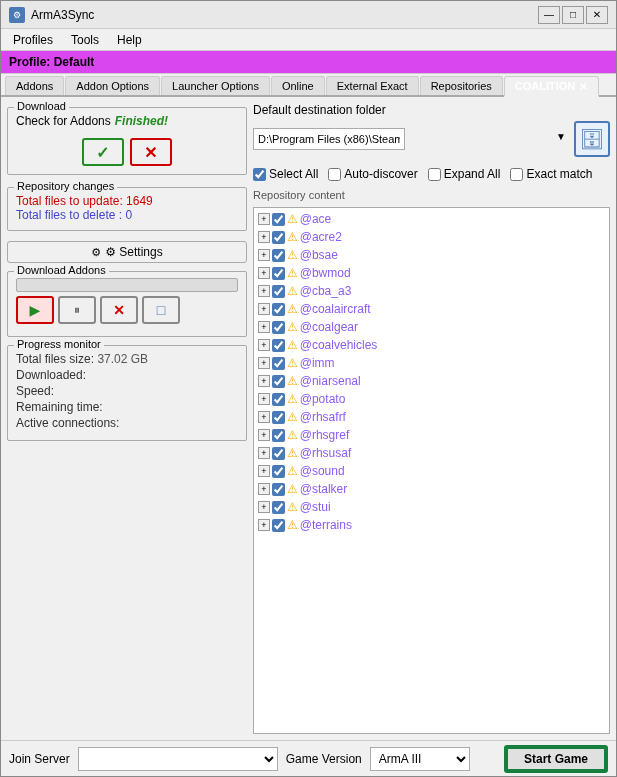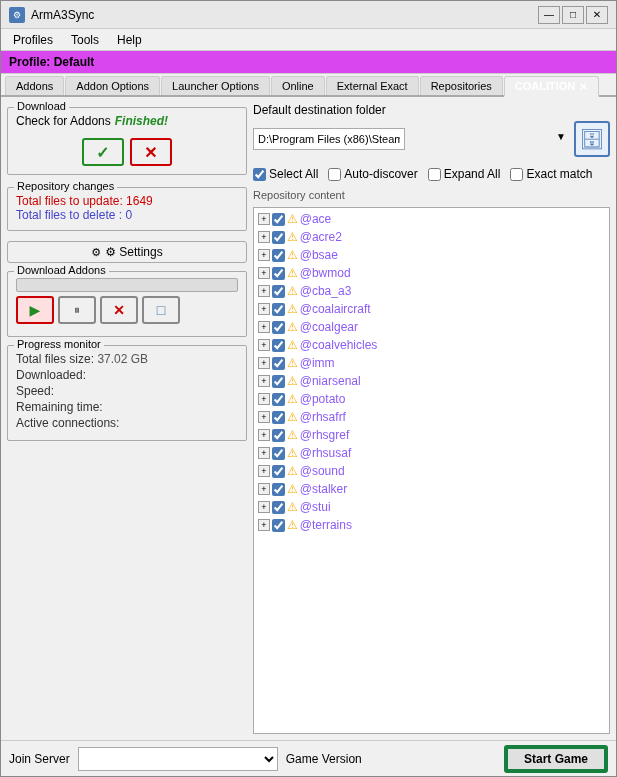--- a/index.html
+++ b/index.html
@@ -611,15 +611,18 @@
       </div>
     </div>
   </div>
 
   <div class="bottom-bar">
     <span class="bottom-label">Join Server</span>
     <select class="bottom-select join-select">
       <option value=""></option>
     </select>
     <span class="bottom-label">Game Version</span>
+    <select class="bottom-select version-select">
+      <option>ArmA III</option>
+    </select>
     <button class="start-btn">Start Game</button>
   </div>
 </div>
 
 </body></html>

